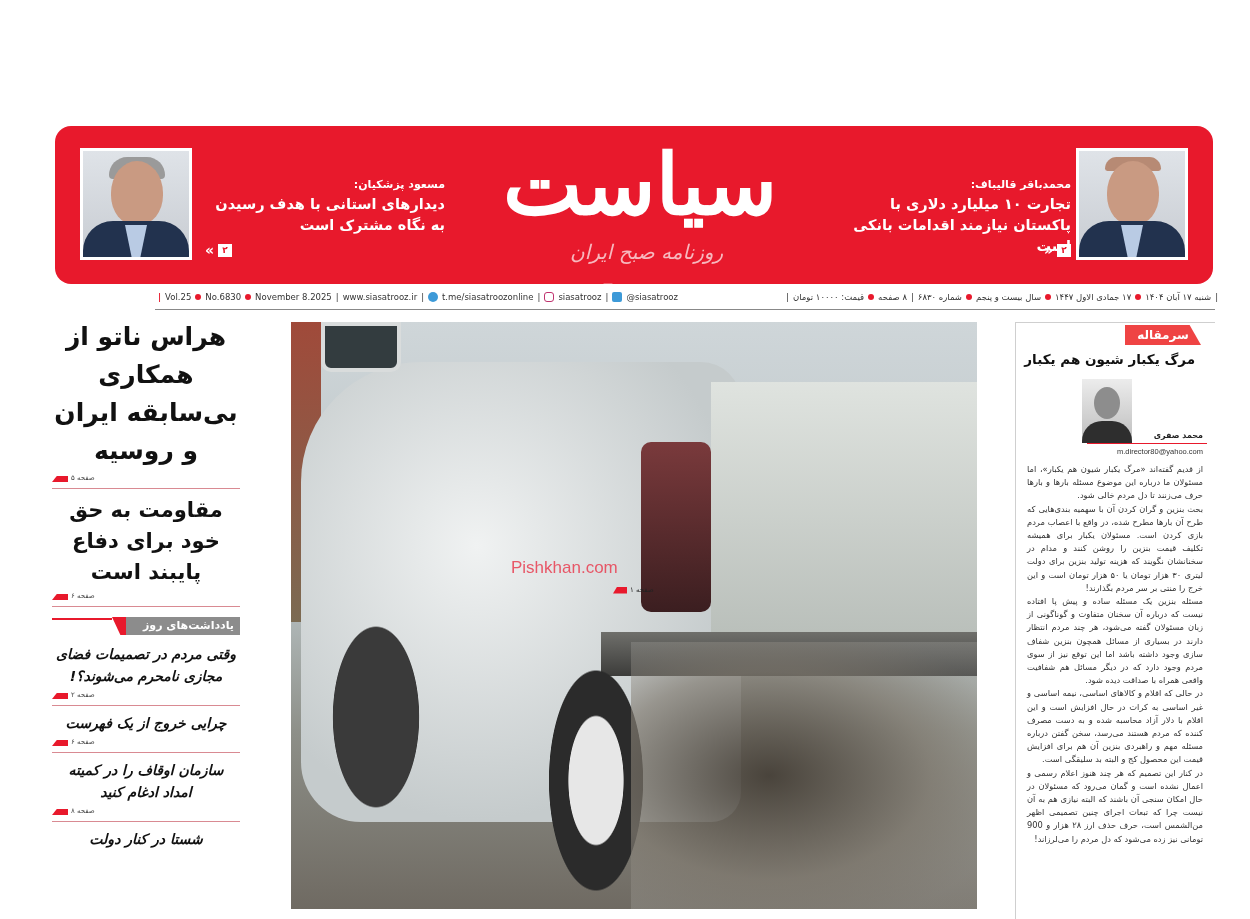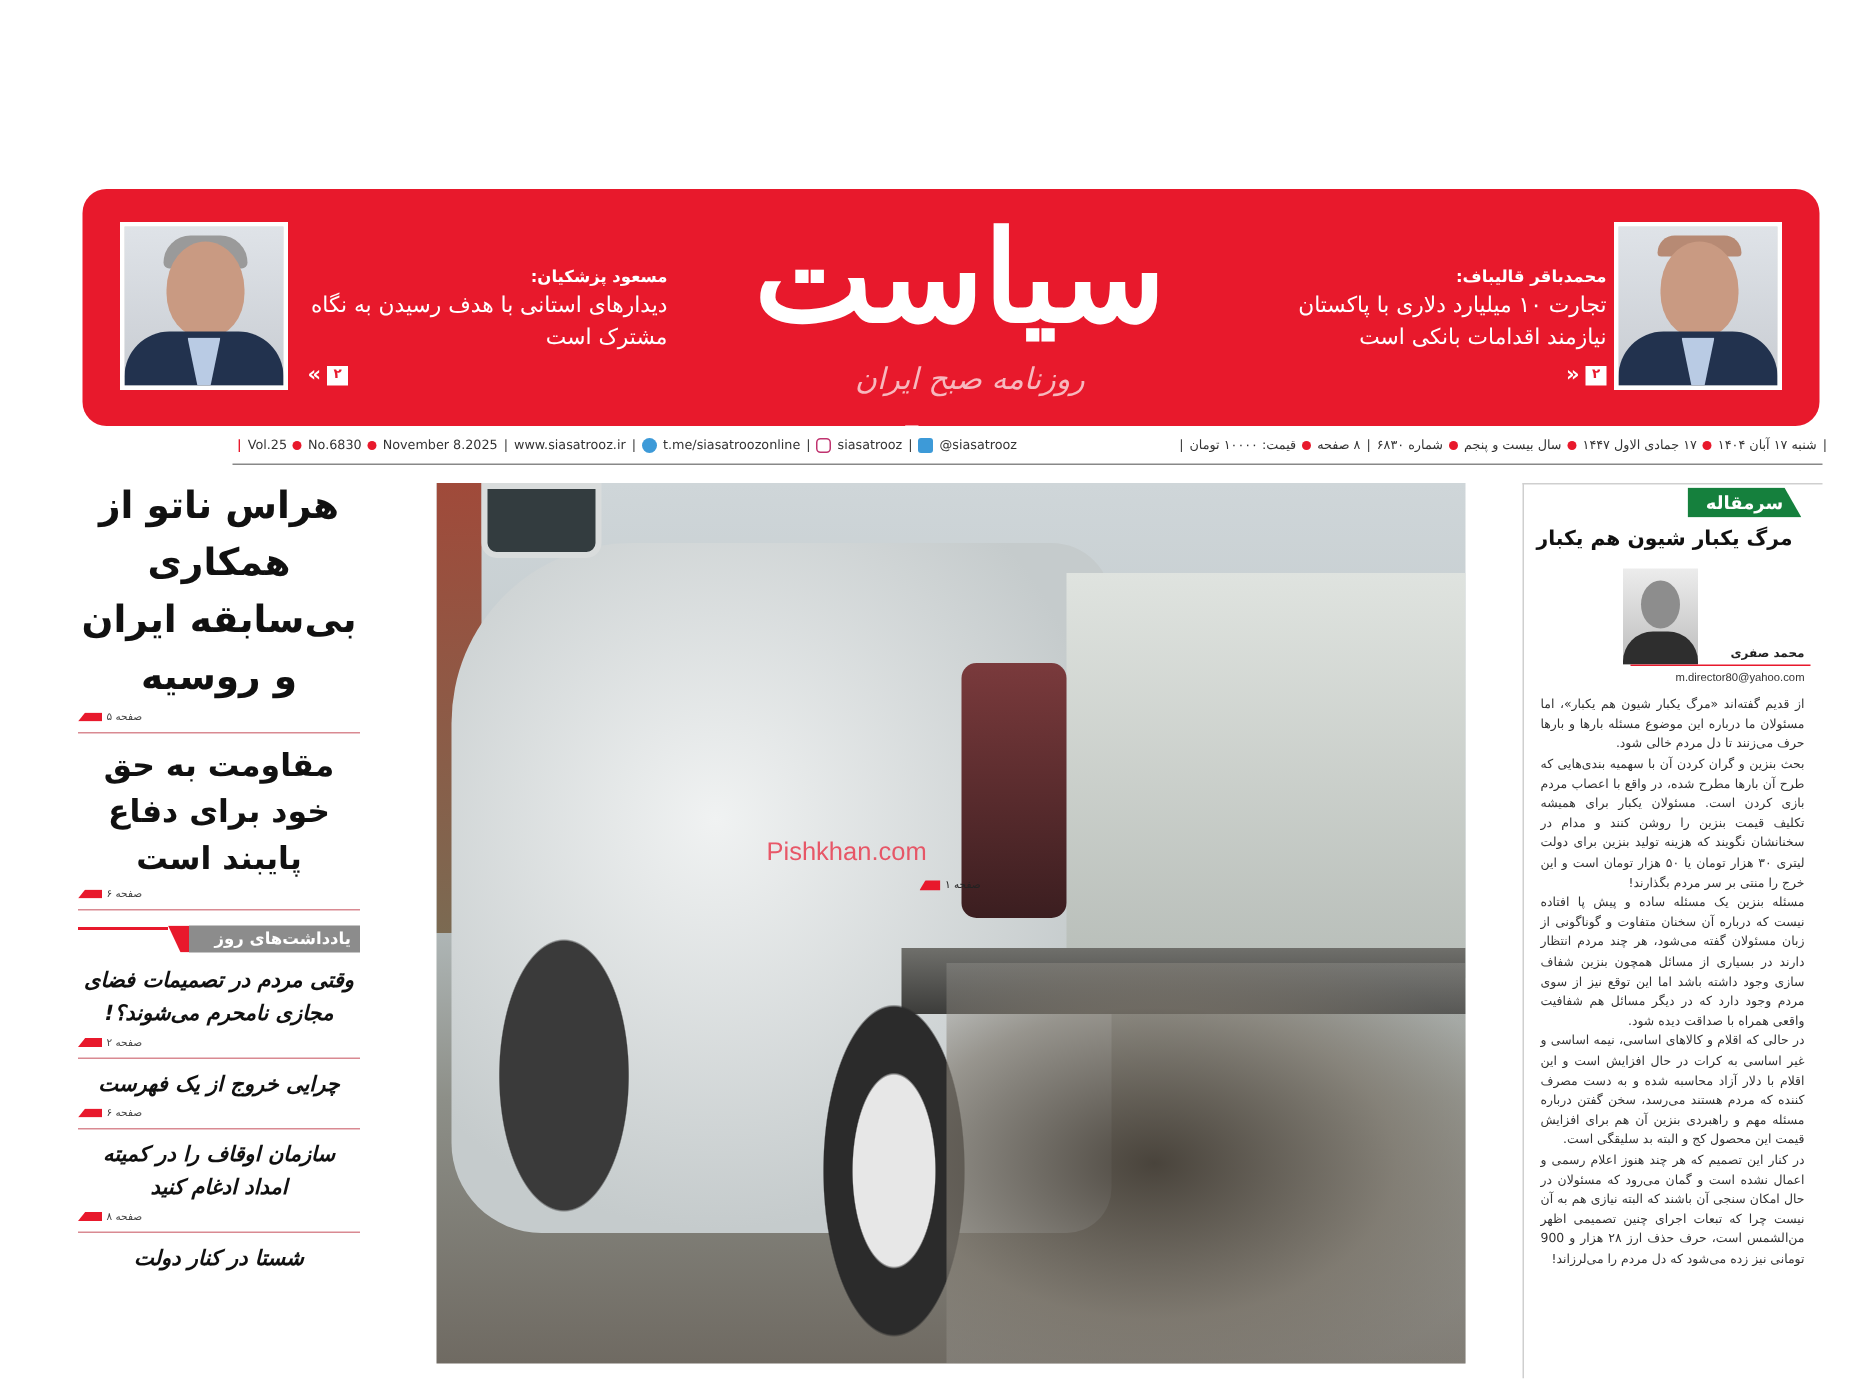--- a/index.html
+++ b/index.html
@@ -29,21 +29,21 @@
     background: #22324e; border-radius: 30px 30px 0 0;
   }
   .portrait .shirt { position: absolute; left: 42px; bottom: 0; width: 22px; height: 32px; background: #b9cbe4; clip-path: polygon(0 0, 100% 0, 70% 100%, 30% 100%); }
 
   .mast-news {
     position: absolute; top: 52px; width: 240px; direction: rtl; text-align: right; color: #fff;
   }
   .mast-news.left { left: 150px; }
   .mast-news.right { right: 142px; }
   .mast-news .speaker { font-size: 11px; font-weight: bold; margin-bottom: 3px; }
-  .mast-news .headline { font-size: 14.5px; font-weight: normal; line-height: 21px; }
+  .mast-news .headline { font-size: 14.5px; font-weight: bold; line-height: 21px; }
   .page-ref {
     position: absolute; top: 118px; display: flex; align-items: center; gap: 4px; direction: ltr;
   }
   .page-ref.left { left: 150px; }
   .page-ref.right { right: 142px; }
   .page-num {
     width: 14px; height: 13px; background: #fff; color: #e8192c; font-size: 9px;
     font-weight: bold; text-align: center; line-height: 13px;
   }
   .chev { color: #fff; font-size: 14px; font-weight: bold; line-height: 13px; }
@@ -74,21 +74,21 @@
   .soc-icon { width: 10px; height: 10px; border-radius: 50%; display: inline-block; }
   .soc-icon.tg { background: #3d9ad8; }
   .soc-icon.ig { background: #fff; border: 1.5px solid #c0336f; border-radius: 3px; }
   .soc-icon.tw { background: #3d9ad8; border-radius: 2px; }
   .rule { position: absolute; left: 155px; top: 309px; width: 1060px; height: 1px; background: #888; }
 
   
   .leftcol { position: absolute; left: 52px; top: 318px; width: 188px; direction: rtl; text-align: center; }
   .lead-headline { font-size: 25px; font-weight: bold; line-height: 38px; color: #111; }
   .src {
-    display: flex; direction: ltr; align-items: center; gap: 3px; margin: 4px 0 4px 0;
+    display: flex; direction: ltr; align-items: flex-end; gap: 3px; margin: 4px 0 4px 0;
     font-size: 7px; color: #444;
   }
   .src .tag { width: 16px; height: 6px; background: #e8192c; clip-path: polygon(30% 0, 100% 0, 100% 100%, 0 100%); }
   .sep { height: 1px; background: #d98a92; margin: 6px 0; }
   .kicker { font-size: 9.5px; color: #666; line-height: 15px; text-align: right; }
   .sub-headline { font-size: 21px; font-weight: bold; line-height: 31px; color: #111; margin-top: 4px; }
   .notes-tag {
     display: flex; direction: ltr; align-items: center; margin: 10px 0 8px 0; height: 18px;
   }
   .notes-tag .redline { width: 60px; height: 2px; background: #e8192c; margin-top: -14px; }
@@ -130,21 +130,21 @@
     font-size: 7px; color: #222;
   }
   .photo .main-src .tag { width: 14px; height: 7px; background: #e8192c; clip-path: polygon(30% 0, 100% 0, 100% 100%, 0 100%); }
 
   
   .editorial {
     position: absolute; left: 1015px; top: 322px; width: 200px; height: 597px;
     border-left: 1px solid #cfcfcf; border-top: 1px solid #cfcfcf; direction: rtl;
   }
   .ed-tag {
-    position: absolute; right: 14px; top: 2px; width: 76px; height: 20px; background: #15803d;
+    position: absolute; right: 14px; top: 2px; width: 76px; height: 20px; background: #ef4444;
     color: #fff; font-size: 12px; font-weight: bold; text-align: center; line-height: 20px;
     clip-path: polygon(0 0, 85% 0, 100% 100%, 0 100%);
   }
   .ed-title { position: absolute; right: 20px; top: 28px; font-size: 13.5px; font-weight: bold; color: #111; white-space: nowrap; }
   .ed-photo { position: absolute; left: 66px; top: 56px; width: 50px; height: 64px; background: linear-gradient(#ececec, #bdbdbd); overflow: hidden; }
   .ed-photo .h { position: absolute; left: 12px; top: 8px; width: 26px; height: 32px; border-radius: 50%; background: #8d8d8d; }
   .ed-photo .b { position: absolute; left: 0; bottom: 0; width: 50px; height: 22px; border-radius: 20px 20px 0 0; background: #2e2e2e; }
   .ed-author { position: absolute; right: 12px; top: 108px; font-size: 8px; font-weight: bold; color: #222; }
   .ed-author-line { position: absolute; right: 8px; top: 120px; width: 120px; height: 1px; background: #e8192c; }
   .ed-email { position: absolute; right: 12px; top: 124px; font-family: "Liberation Sans", sans-serif; font-size: 7.5px; color: #333; direction: ltr; }

